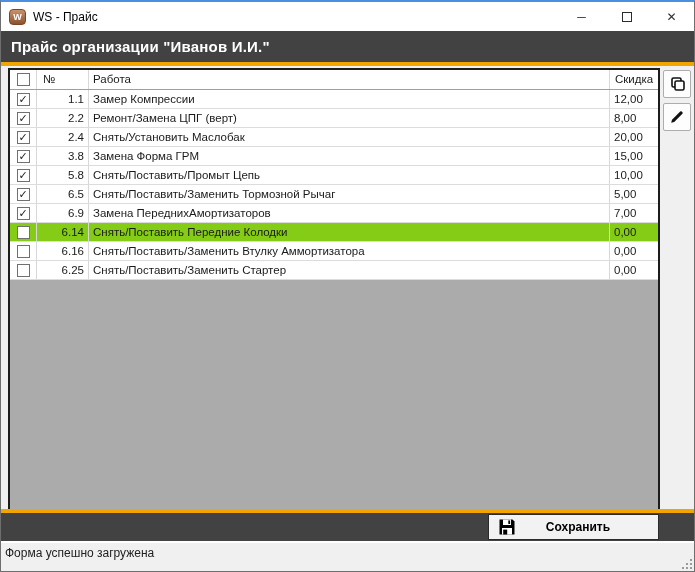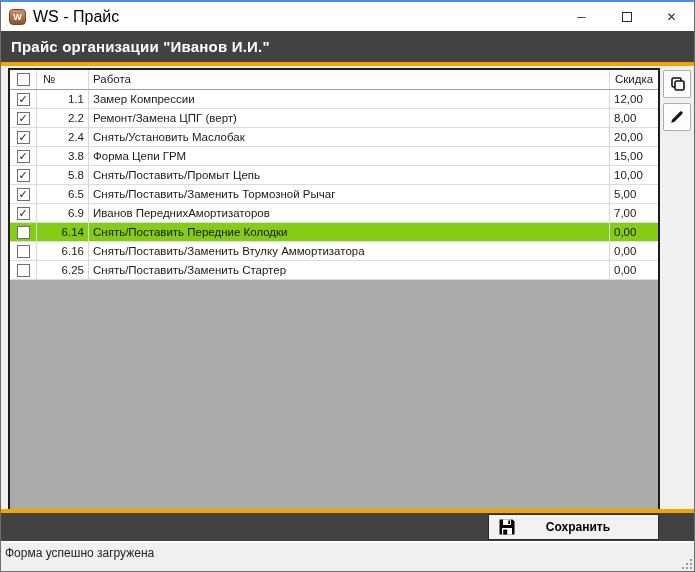--- a/index.html
+++ b/index.html
@@ -13,21 +13,21 @@
     display:flex; flex-direction:column; background:#f0f0f0;
   }
 
   
   .titlebar { height:29px; background:#ffffff; display:flex; align-items:center; flex:0 0 auto; }
   .app-icon {
     width:17px; height:16px; margin-left:8px; border-radius:4px;
     background:linear-gradient(#c9946a,#8a5430); border:1px solid #7a4726;
     color:#fff; font-size:9px; font-weight:bold; text-align:center; line-height:14px;
   }
-  .title-text { font-size:16px; color:#000; margin-left:7px; flex:1; }
+  .title-text { font-size:12px; color:#000; margin-left:7px; flex:1; }
   .win-btn { width:45px; height:29px; display:flex; align-items:center; justify-content:center; color:#2b2b2b; font-size:12px; }
   .max-box { width:10px; height:10px; border:1px solid #2b2b2b; display:block; }
 
   
   .page-header { height:31px; background:#424242; display:flex; align-items:center; flex:0 0 auto; }
   .page-header span { color:#fff; font-size:15px; font-weight:bold; margin-left:10px; letter-spacing:.2px; }
   .accent-line { height:4px; background:#f0a500; flex:0 0 auto; }
 
   
   .content { flex:1; background:#f0f0f0; display:flex; padding:2px 0 0 7px; overflow:hidden; }
@@ -137,21 +137,21 @@
             </div>
             <div class="c-num">2.4</div>
             <div class="c-work">Снять/Установить Маслобак</div>
             <div class="c-disc">20,00</div>
           </div>
           <div class="trow">
             <div class="c-check">
               <span class="cb">✓</span>
             </div>
             <div class="c-num">3.8</div>
-            <div class="c-work">Форма Цепи ГРМ</div>
+            <div class="c-work">Замена Форма ГРМ</div>
             <div class="c-disc">15,00</div>
           </div>
           <div class="trow">
             <div class="c-check">
               <span class="cb">✓</span>
             </div>
             <div class="c-num">5.8</div>
             <div class="c-work">Снять/Поставить/Промыт Цепь</div>
             <div class="c-disc">10,00</div>
           </div>
@@ -161,21 +161,21 @@
             </div>
             <div class="c-num">6.5</div>
             <div class="c-work">Снять/Поставить/Заменить Тормозной Рычаг</div>
             <div class="c-disc">5,00</div>
           </div>
           <div class="trow">
             <div class="c-check">
               <span class="cb">✓</span>
             </div>
             <div class="c-num">6.9</div>
-            <div class="c-work">Иванов ПереднихАмортизаторов</div>
+            <div class="c-work">Замена ПереднихАмортизаторов</div>
             <div class="c-disc">7,00</div>
           </div>
           <div class="trow selected">
             <div class="c-check">
               <span class="cb"></span>
             </div>
             <div class="c-num">6.14</div>
             <div class="c-work">Снять/Поставить Передние Колодки</div>
             <div class="c-disc">0,00</div>
           </div>

